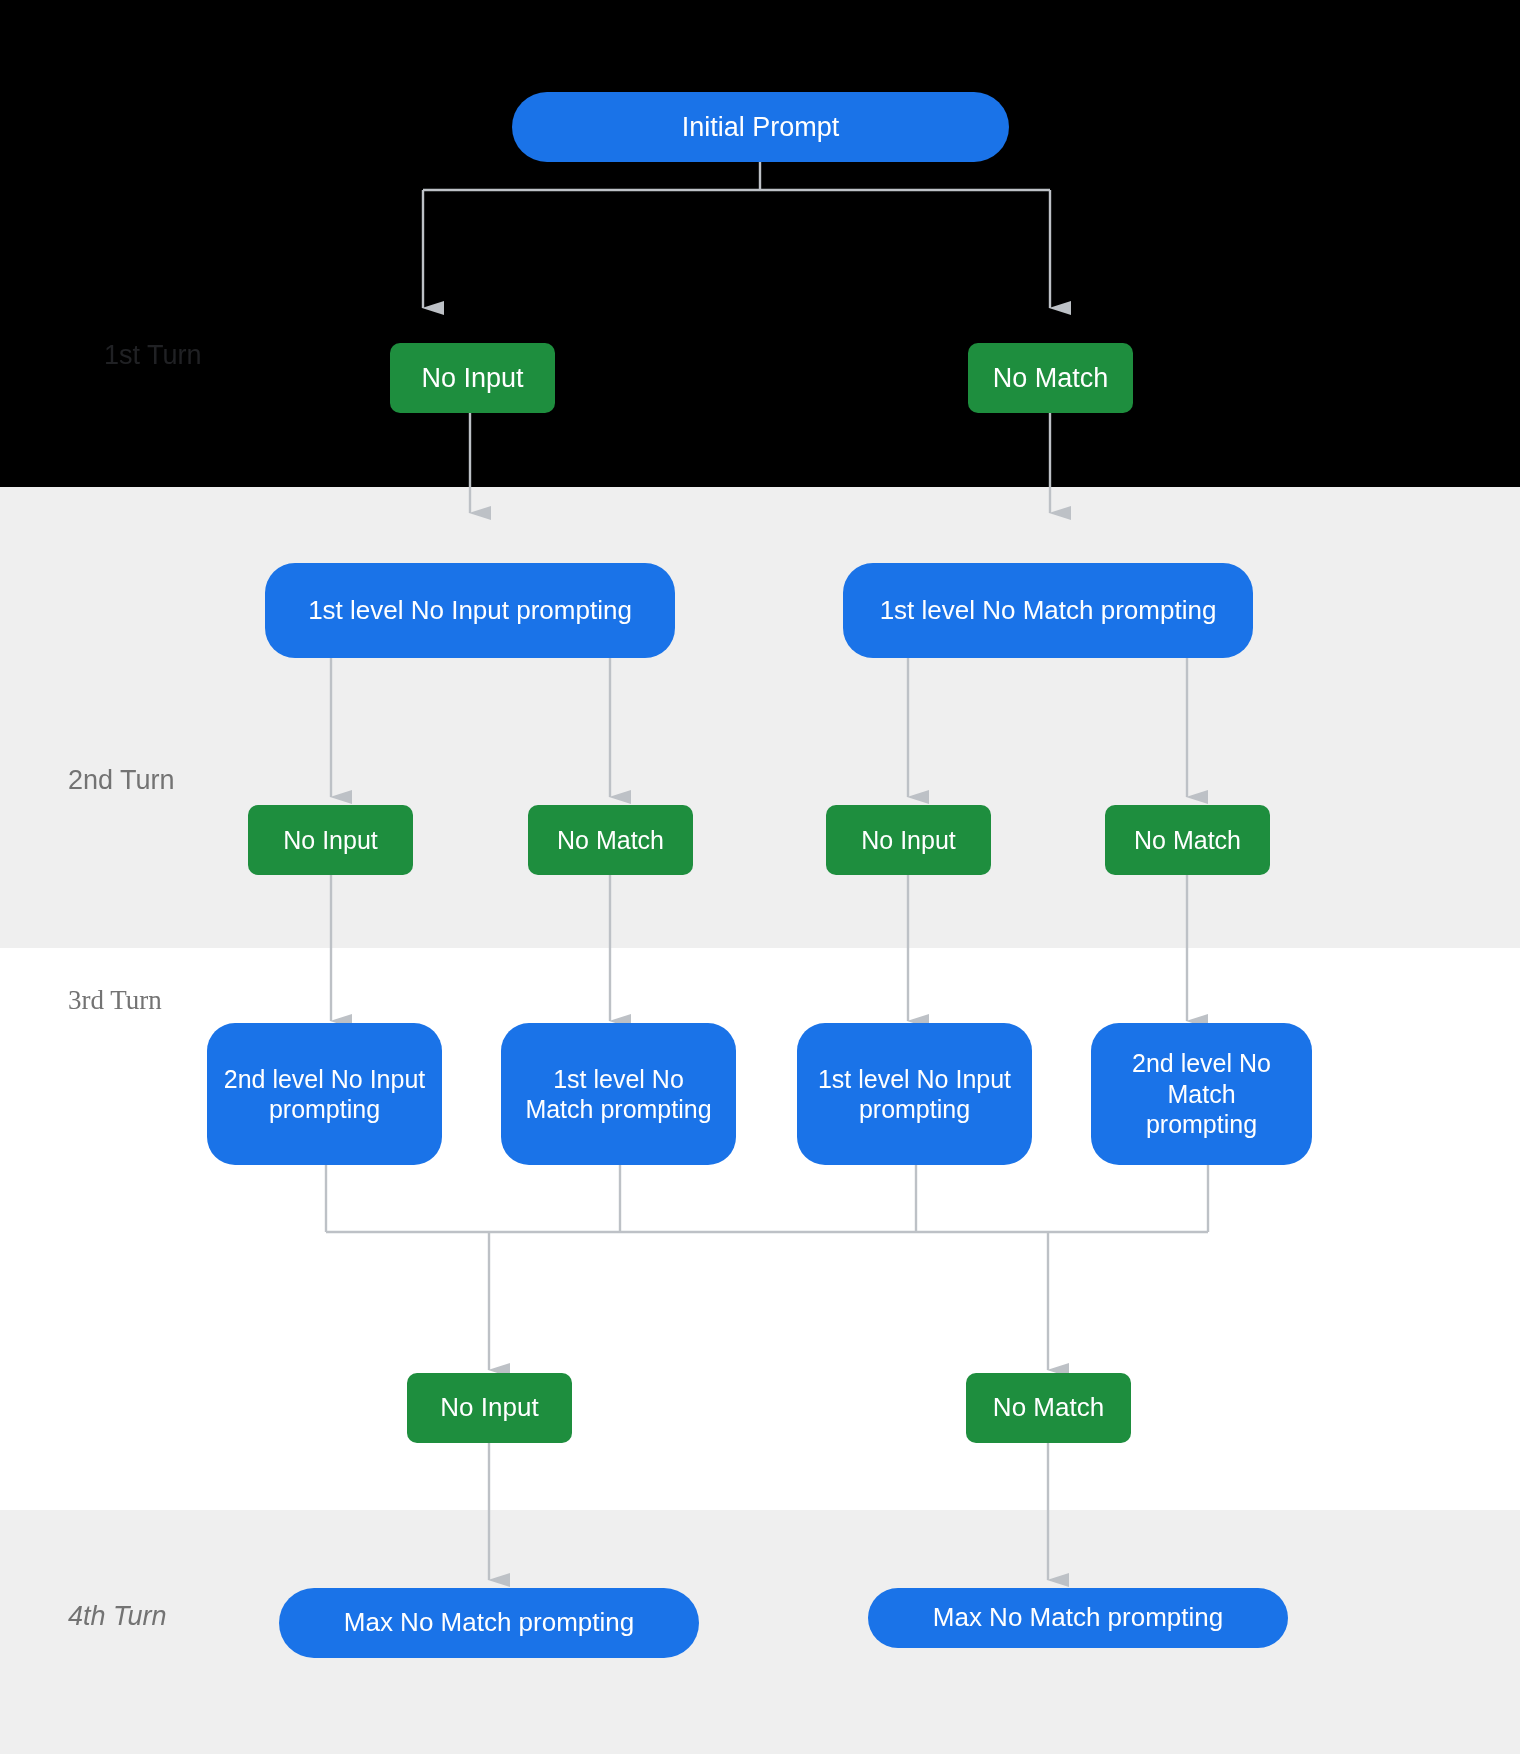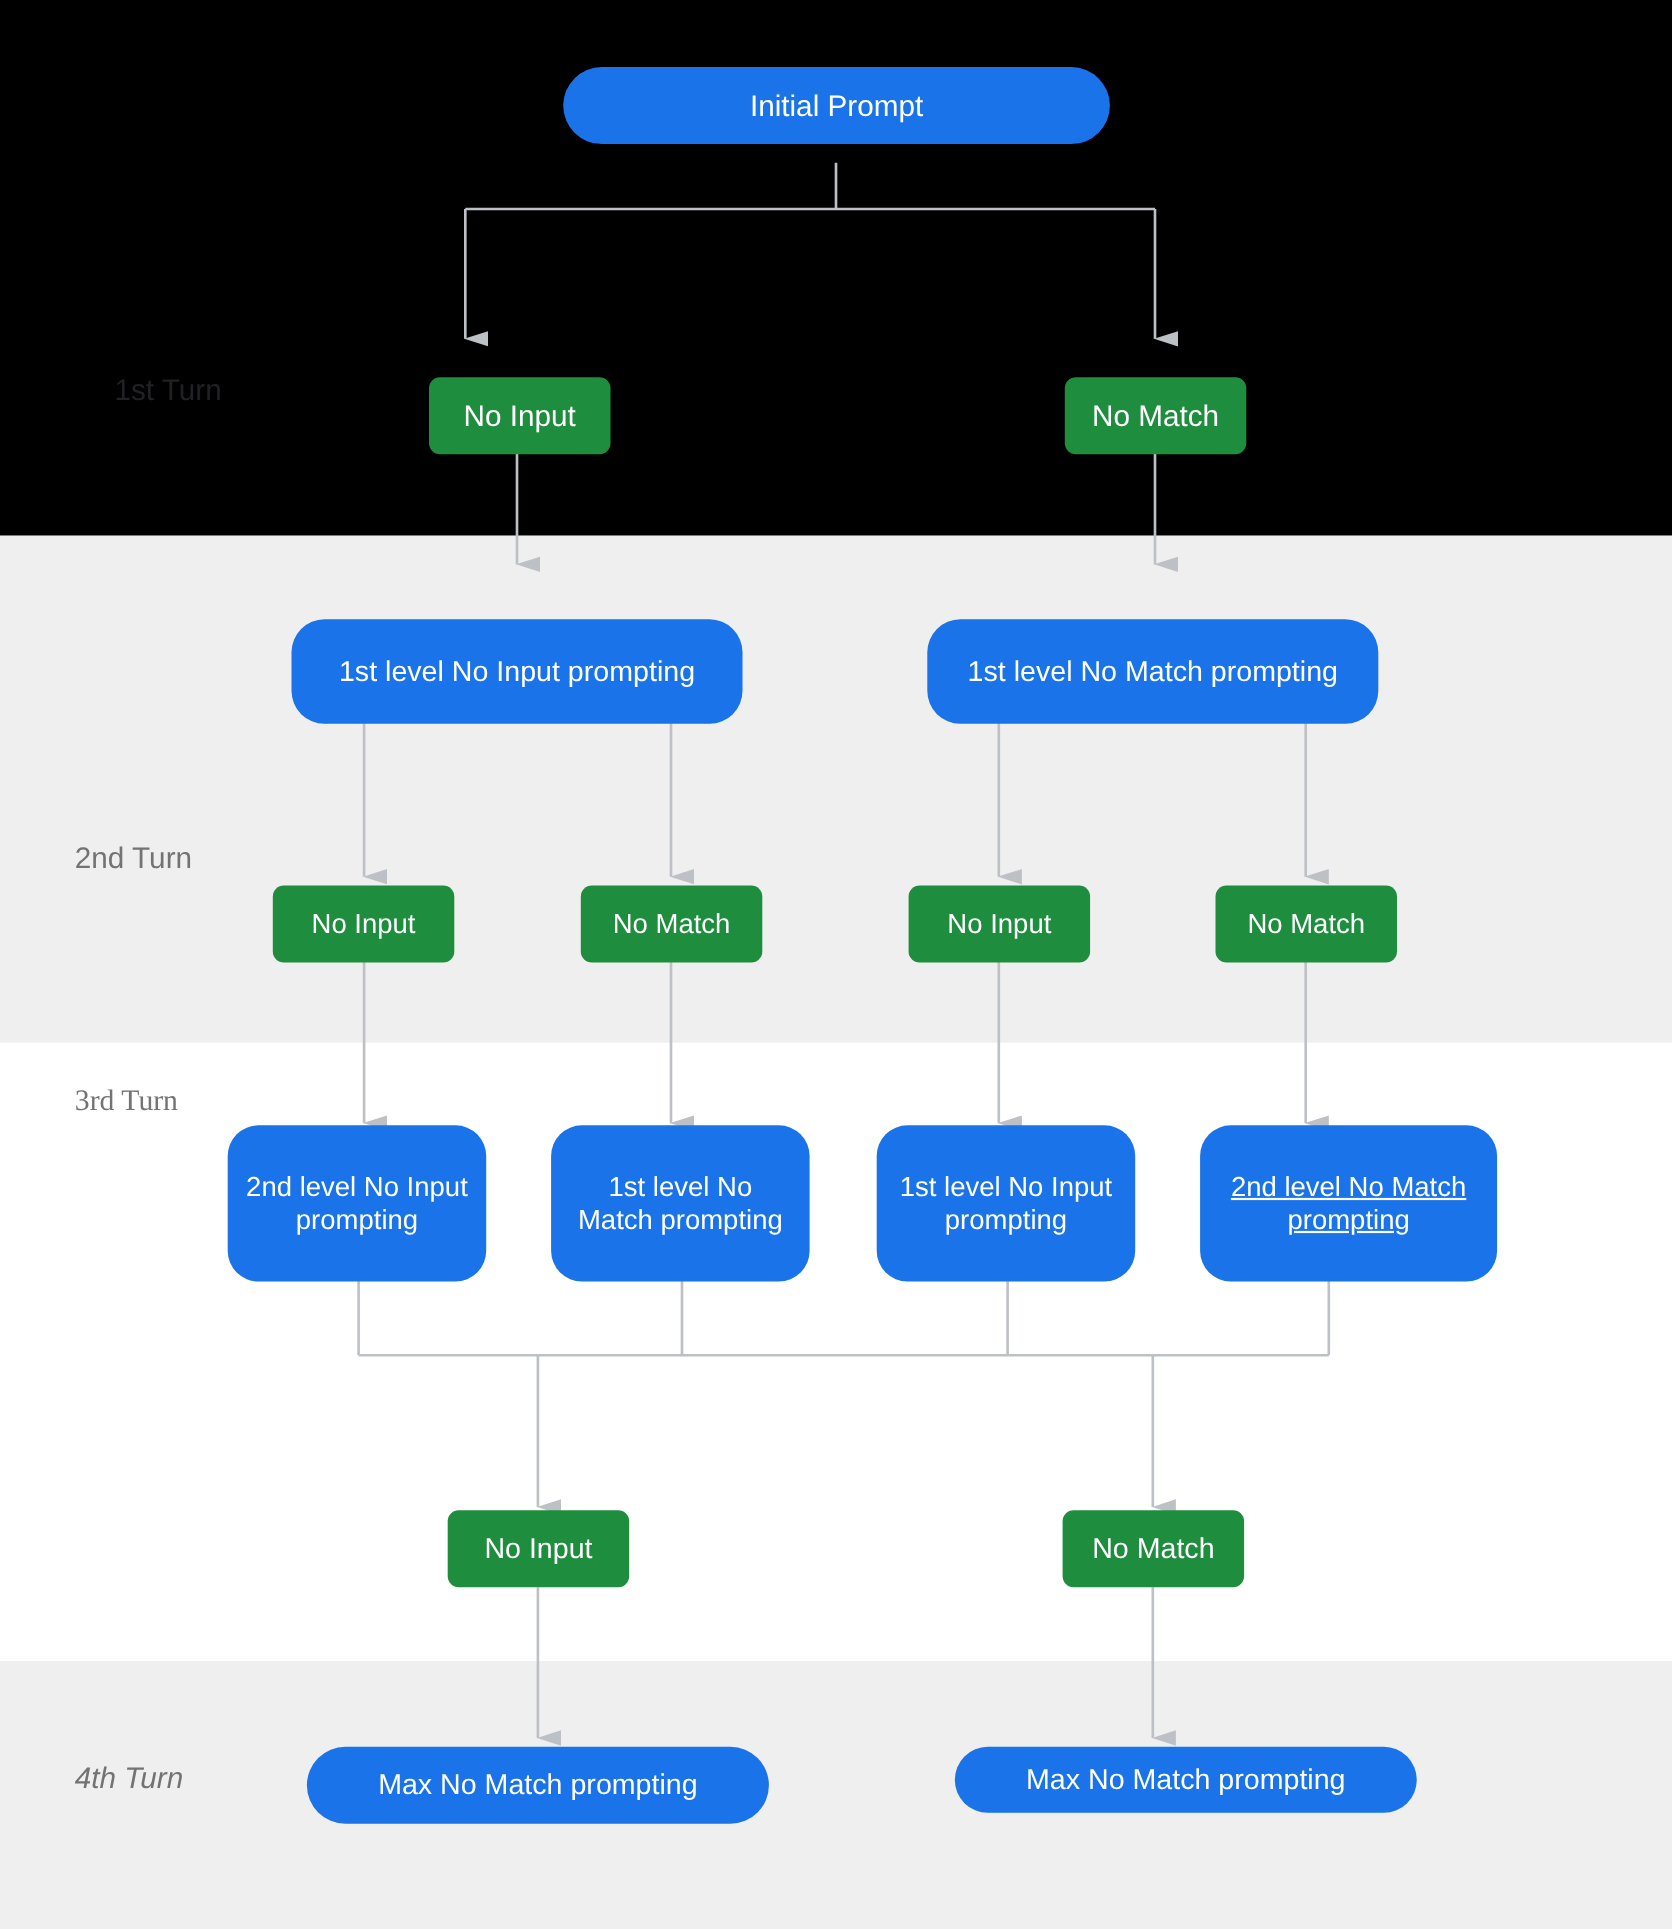--- a/index.html
+++ b/index.html
@@ -65,37 +65,37 @@
       <path d="M489,1443 L489,1580" marker-end="url(#ah)"></path>
       <path d="M1048,1443 L1048,1580" marker-end="url(#ah)"></path>
     </g>
   </svg>
 
   <div class="turn-label on-dark" style="left:68px;top:340px;margin-left:36px;">1st Turn</div>
   <div class="turn-label" style="left:68px;top:765px;">2nd Turn</div>
   <div class="turn-label" style="left:68px;top:985px;font-family:Liberation Serif, serif;">3rd Turn</div>
   <div class="turn-label" style="left:68px;top:1601px;font-style:italic;">4th Turn</div>
 
-  <div class="node blue" style="left:512px;top:61px;width:497px;height:70px;border-radius:35px;font-size:27px;">Initial Prompt</div>
+  <div class="node blue" style="left:512px;top:92px;width:497px;height:70px;border-radius:35px;font-size:27px;">Initial Prompt</div>
 
   <div class="node green" style="left:390px;top:343px;width:165px;height:70px;border-radius:10px;font-size:27px;">No Input</div>
   <div class="node green" style="left:968px;top:343px;width:165px;height:70px;border-radius:10px;font-size:27px;">No Match</div>
 
   <div class="node blue" style="left:265px;top:563px;width:410px;height:95px;border-radius:30px;font-size:26px;padding:0 28px;">1st level No Input prompting</div>
   <div class="node blue" style="left:843px;top:563px;width:410px;height:95px;border-radius:30px;font-size:26px;padding:0 28px;">1st level No Match prompting</div>
 
   <div class="node green" style="left:248px;top:805px;width:165px;height:70px;border-radius:10px;font-size:25px;">No Input</div>
   <div class="node green" style="left:528px;top:805px;width:165px;height:70px;border-radius:10px;font-size:25px;">No Match</div>
   <div class="node green" style="left:826px;top:805px;width:165px;height:70px;border-radius:10px;font-size:25px;">No Input</div>
   <div class="node green" style="left:1105px;top:805px;width:165px;height:70px;border-radius:10px;font-size:25px;">No Match</div>
 
   <div class="node blue" style="left:207px;top:1023px;width:235px;height:142px;border-radius:28px;font-size:25px;padding:0 4px;">2nd level No Input prompting</div>
   <div class="node blue" style="left:501px;top:1023px;width:235px;height:142px;border-radius:28px;font-size:25px;padding:0 18px;">1st level No Match prompting</div>
   <div class="node blue" style="left:797px;top:1023px;width:235px;height:142px;border-radius:28px;font-size:25px;padding:0 18px;">1st level No Input prompting</div>
-  <div class="node blue" style="left:1091px;top:1023px;width:270px;height:142px;border-radius:28px;font-size:25px;padding:16px 18px;text-decoration:underline;">2nd level No Match prompting</div>
+  <div class="node blue" style="left:1091px;top:1023px;width:221px;height:142px;border-radius:28px;font-size:25px;padding:16px 18px;">2nd level No Match prompting</div>
 
   <div class="node green" style="left:407px;top:1373px;width:165px;height:70px;border-radius:10px;font-size:26px;">No Input</div>
   <div class="node green" style="left:966px;top:1373px;width:165px;height:70px;border-radius:10px;font-size:26px;">No Match</div>
 
   <div class="node blue" style="left:279px;top:1588px;width:420px;height:70px;border-radius:35px;font-size:26px;">Max No Match prompting</div>
   <div class="node blue" style="left:868px;top:1588px;width:420px;height:60px;border-radius:35px;font-size:26px;">Max No Match prompting</div>
 
 </div>
 
 </body></html>

